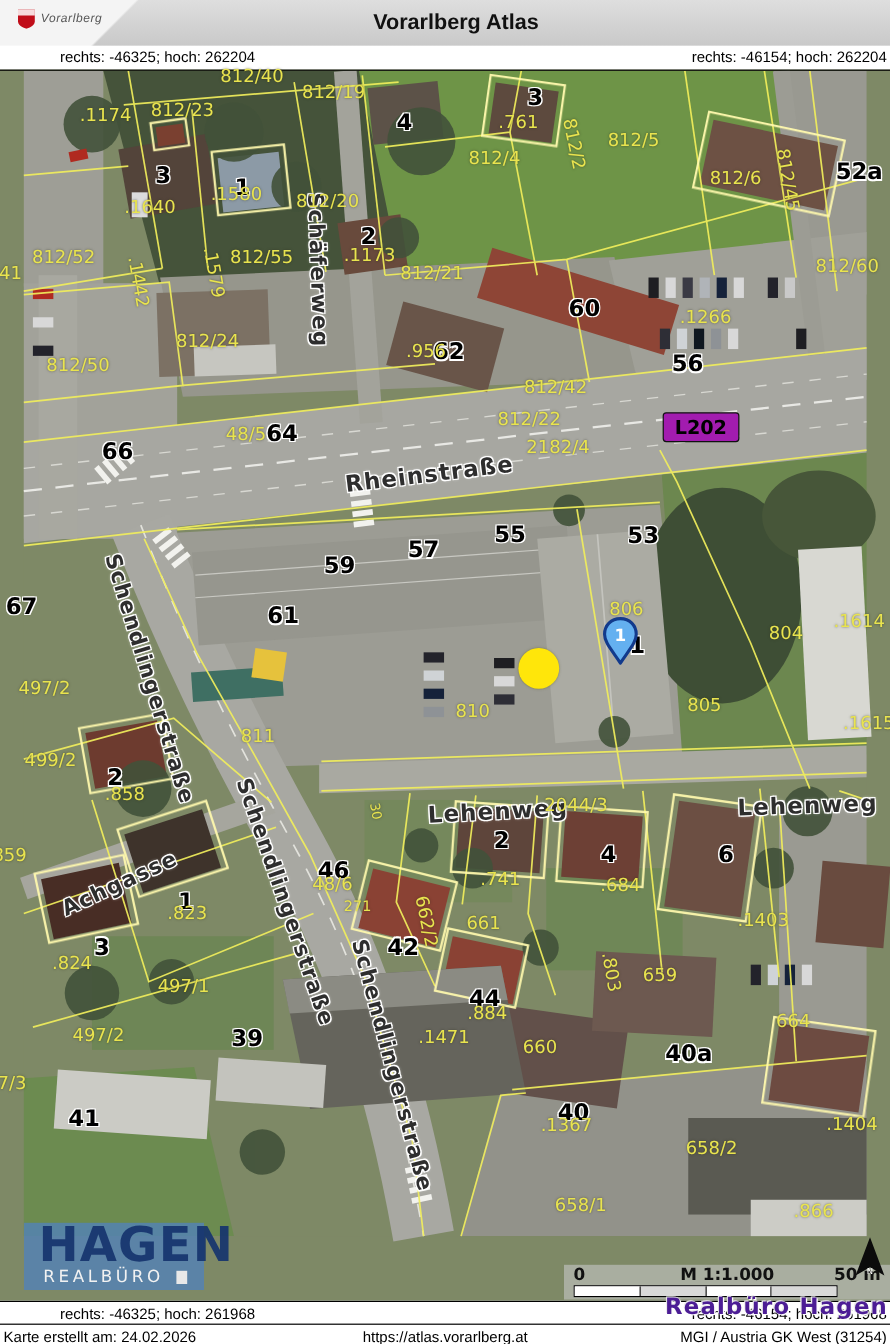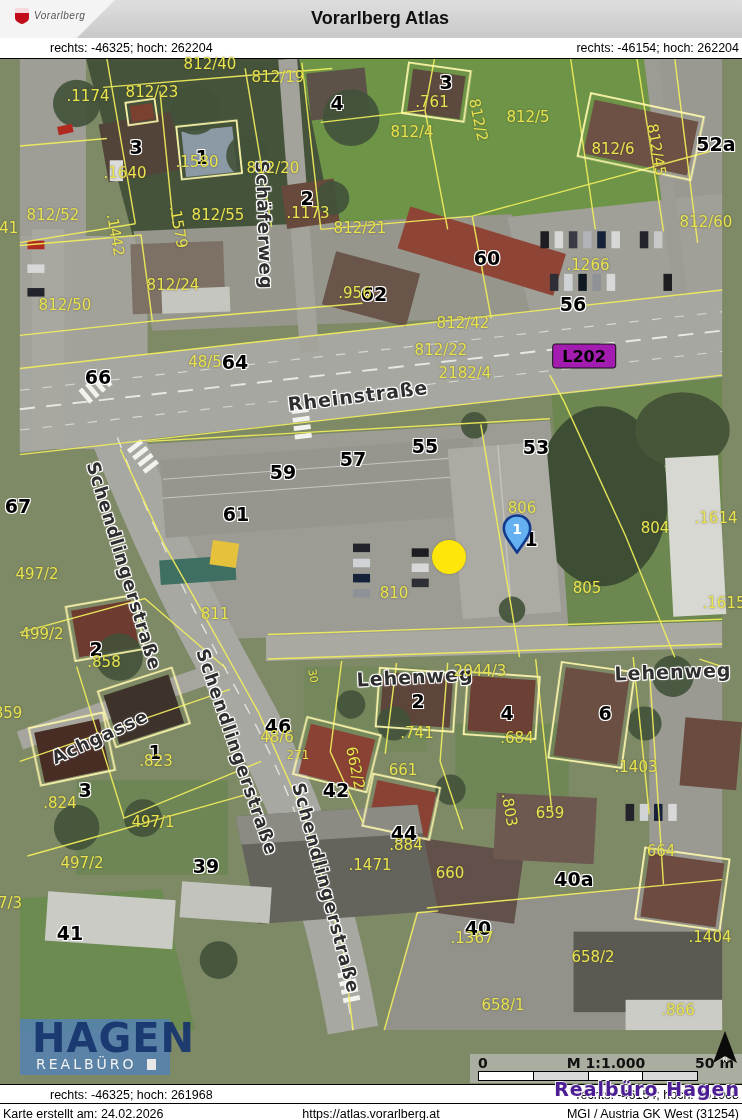--- a/index.html
+++ b/index.html
@@ -404,21 +404,21 @@
       <span class="maplabel parcel-number" style="left: 403px; top: 770px;">661</span>
       <span class="maplabel parcel-number" style="left: 517px; top: 738px;">.684</span>
       <span class="maplabel parcel-number" style="left: 608px; top: 767px; margin-left: 28px;">.1403</span>
       <span class="maplabel parcel-number" style="left: 550px; top: 813px;">659</span>
       <span class="maplabel parcel-number" style="left: 509px; top: 810px; transform: translate(-50%, -50%) rotate(80deg);">.803</span>
       <span class="maplabel parcel-number" style="left: 661px; top: 851px;">664</span>
       <span class="maplabel parcel-number" style="left: 406px; top: 845px;">.884</span>
       <span class="maplabel parcel-number" style="left: 370px; top: 865px;">.1471</span>
       <span class="maplabel parcel-number" style="left: 450px; top: 873px;">660</span>
       <span class="maplabel parcel-number" style="left: 593px; top: 957px;">658/2</span>
-      <span class="maplabel parcel-number" style="left: 503px; top: 1005px;">658/1</span>
+      <span class="maplabel parcel-number" style="left: 484px; top: 1005px;">658/1</span>
       <span class="maplabel parcel-number" style="left: 472px; top: 938px;">.1367</span>
       <span class="maplabel parcel-number" style="left: 710px; top: 937px;">.1404</span>
       <span class="maplabel parcel-number" style="left: 678px; top: 1010px;">.866</span>
       <span class="maplabel parcel-number" style="left: 313px; top: 676px; transform: translate(-50%, -50%) rotate(80deg); font-size: 11px;">30</span>
     </div>
 
   <div class="badge" id="badge" style="left: 584px; top: 356px; background: #a21caf;">L202</div>
 
   <div class="dot" id="dot" style="left: 449px; top: 557px; background: rgb(255, 230, 10);"></div>
 

